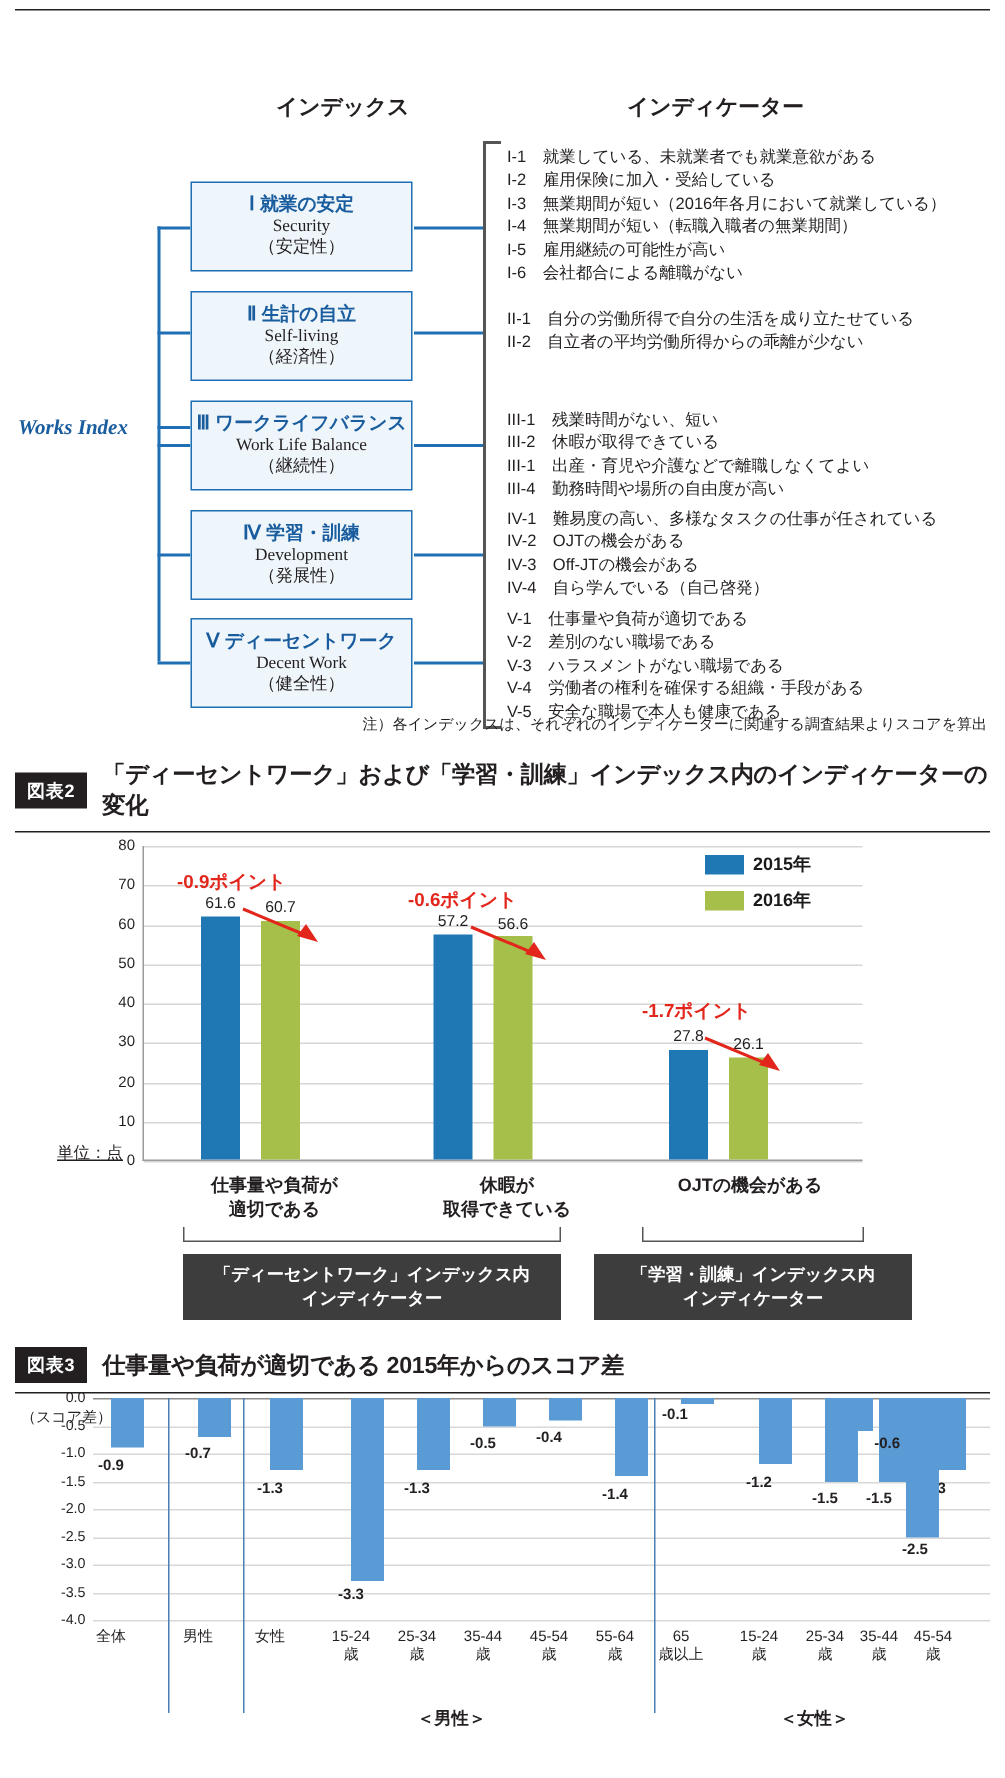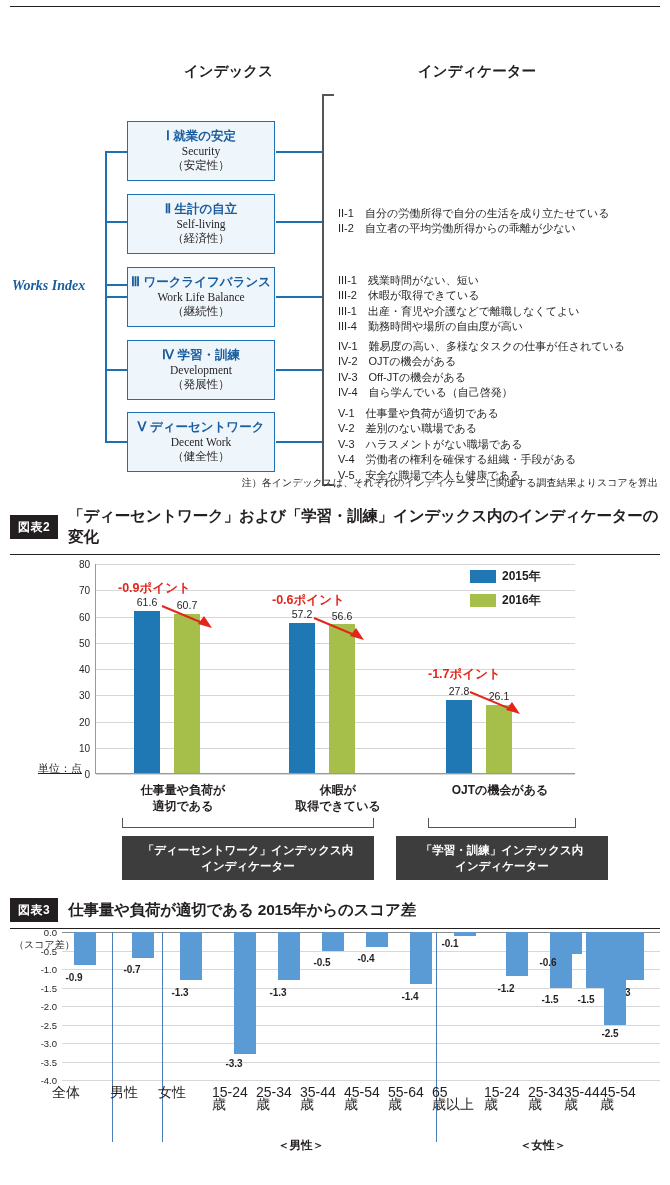--- a/index.html
+++ b/index.html
@@ -117,21 +117,21 @@
     position: absolute; left: 62px; top: 34px; width: 598px; height: 148px;
   }
   #fig3 .grid3 { position: absolute; left: 0; width: 100%; height: 1px; background: #d8d8d8; }
   #fig3 .zeroline { position: absolute; left: 0; width: 100%; height: 1px; background: #8c8c8c; }
   #fig3 .ytick3 {
     position: absolute; right: 100%; margin-right: 5px; transform: translateY(-50%);
     font-size: 9.5px; color: #231f20;
   }
   .bar3 { position: absolute; background: #5b9bd5; width: 22px; }
   .bar3lab { position: absolute; font-size: 10px; color: #231f20; width: 40px; text-align: center; font-weight: bold; }
-  .xcat3 { position: absolute; font-size: 14px; color: #231f20; width: 44px; line-height: 12px; }
+  .xcat3 { position: absolute; font-size: 10px; color: #231f20; width: 44px; text-align: center; line-height: 12px; }
   .sep3 { position: absolute; width: 1px; background: #4a7fb5; }
   .grp3 { position: absolute; font-size: 11.5px; font-weight: bold; color: #231f20; }
   .scorelab { position: absolute; font-size: 10px; color: #231f20; }
 </style>
 </head>
 <body>
 
 <section id="fig1">
   <div class="rule"></div>
 
@@ -177,20 +177,28 @@
     <div class="l1"><span class="rn">Ⅳ</span> <span>学習・訓練</span></div>
     <div class="l2">Development</div>
     <div class="l3">（発展性）</div>
   </div>
   <div class="idx-box" style="left:127px; top:406px;">
     <div class="l1"><span class="rn">Ⅴ</span> <span>ディーセントワーク</span></div>
     <div class="l2">Decent Work</div>
     <div class="l3">（健全性）</div>
   </div>
 
+  <div class="ind-list" style="left:338px; top:92px;">
+    <div>I-1　就業している、未就業者でも就業意欲がある</div>
+    <div>I-2　雇用保険に加入・受給している</div>
+    <div>I-3　無業期間が短い（2016年各月において就業している）</div>
+    <div>I-4　無業期間が短い（転職入職者の無業期間）</div>
+    <div>I-5　雇用継続の可能性が高い</div>
+    <div>I-6　会社都合による離職がない</div>
+  </div>
   <div class="ind-list" style="left:338px; top:200px;">
     <div>II-1　自分の労働所得で自分の生活を成り立たせている</div>
     <div>II-2　自立者の平均労働所得からの乖離が少ない</div>
   </div>
   <div class="ind-list" style="left:338px; top:267px;">
     <div>III-1　残業時間がない、短い</div>
     <div>III-2　休暇が取得できている</div>
     <div>III-1　出産・育児や介護などで離職しなくてよい</div>
     <div>III-4　勤務時間や場所の自由度が高い</div>
   </div>
@@ -382,21 +390,21 @@
   <div class="bar3lab" style="left:346px; top:55px;">-0.4</div>
   <div class="bar3lab" style="left:390px; top:93px;">-1.4</div>
   <div class="bar3lab" style="left:430px; top:40px;">-0.1</div>
   <div class="bar3lab" style="left:486px; top:85px;">-1.2</div>
   <div class="bar3lab" style="left:530px; top:96px;">-1.5</div>
   <div class="bar3lab" style="left:566px; top:96px;">-1.5</div>
   <div class="bar3lab" style="left:602px; top:89px;">-1.3</div>
 
   <div class="bar3" style="position:absolute; left:560px; top:34px; height:22.2px;"></div>
   <div class="bar3" style="position:absolute; left:604px; top:34px; height:92.5px;"></div>
-  <div class="bar3lab" style="left:528px; top:59px;">-0.6</div>
+  <div class="bar3lab" style="left:560px; top:59px;text-align:right;">-0.6</div>
   <div class="bar3lab" style="left:590px; top:130px;">-2.5</div>
 
   <div class="sep3" style="left:112px; top:34px; height:210px;"></div>
   <div class="sep3" style="left:162px; top:34px; height:210px;"></div>
   <div class="sep3" style="left:436px; top:34px; height:210px;"></div>
 
   <div class="xcat3" style="left:52px;  top:188px;">
       <div>全体</div>
     </div>
   <div class="xcat3" style="left:110px; top:188px;">

